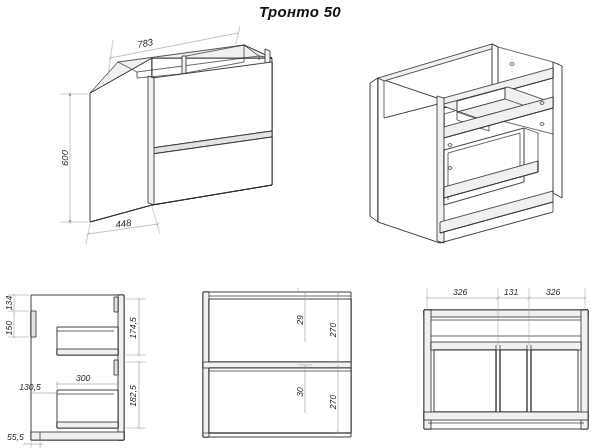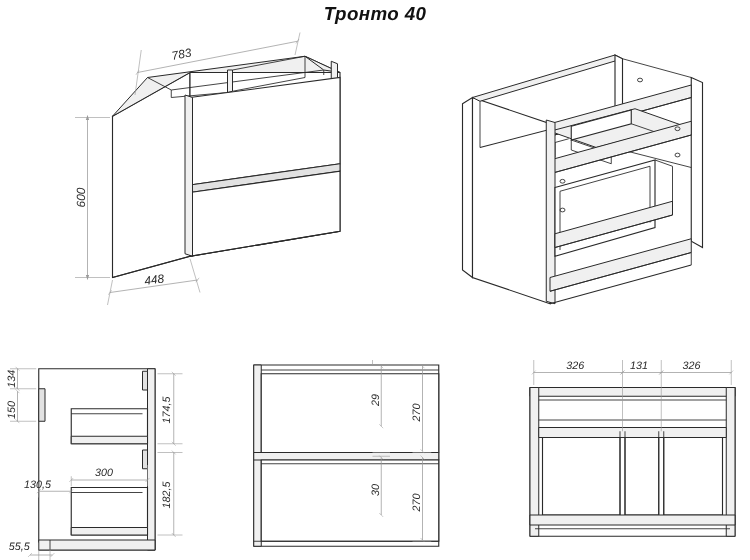--- a/index.html
+++ b/index.html
@@ -45,21 +45,21 @@
     font-size: 8.6px;
     font-style: italic;
     fill: #2a2a2a;
   }
 </style>
 </head>
 <body>
 
 <div id="sheet">
 
-  <div class="title">Тронто 40</div>
+  <div class="title">Тронто 50</div>
 
   <svg width="600" height="448" viewBox="0 0 600 448">
     <defs>
       <style>
         .ln  { stroke:#2a2a2a; stroke-width:0.9; fill:none; stroke-linejoin:miter; }
         .ln2 { stroke:#2a2a2a; stroke-width:0.7; fill:none; }
         .fc  { fill:#ffffff; stroke:#2a2a2a; stroke-width:0.9; }
         .fce { fill:#f0f0f0; stroke:#2a2a2a; stroke-width:0.8; }
         .fcd { fill:#e2e2e2; stroke:#2a2a2a; stroke-width:0.8; }
         .dim { stroke:#9a9a9a; stroke-width:0.6; fill:none; }

